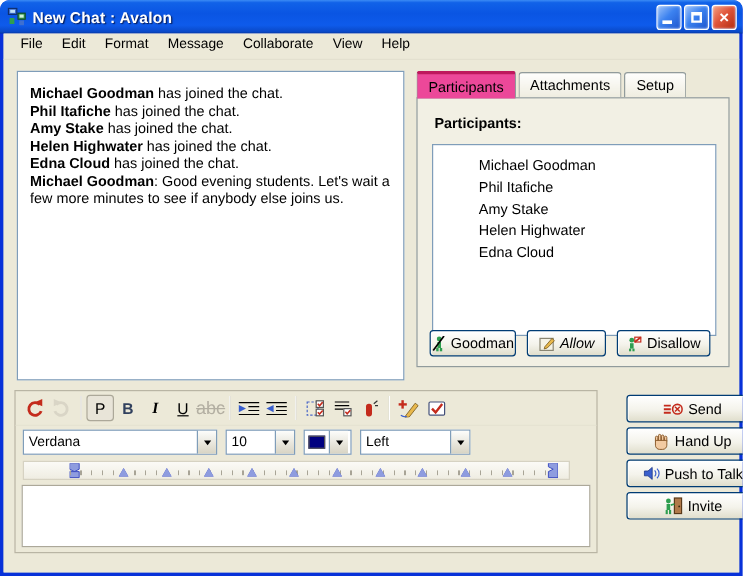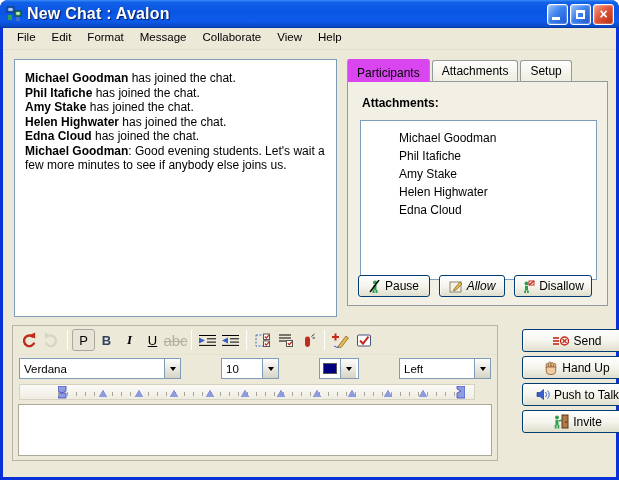--- a/index.html
+++ b/index.html
@@ -5,21 +5,21 @@
   * { margin:0; padding:0; box-sizing:border-box; }
   html,body { width:619px; height:480px; font-family:"Liberation Sans", sans-serif; background:#fff; }
 
   .window { width:619px; height:480px; position:relative;
     background:#0831D9; border-radius:8px 8px 0 0; overflow:hidden; }
 
   
   .titlebar { height:28px; display:flex; align-items:center; padding:0 5px 0 6px;
     background:linear-gradient(180deg,#3B8BF5 0%,#1162E8 8%,#0A55E3 40%,#0E5BEB 75%,#0A49C8 94%,#0536A0 100%);
     border-radius:7px 7px 0 0; }
-  .title-text { color:#fff; font-weight:bold; font-size:16px; margin-left:5px; flex:1;
+  .title-text { color:#fff; font-weight:bold; font-size:13px; margin-left:5px; flex:1;
     text-shadow:1px 1px 1px rgba(0,0,30,.7); letter-spacing:.2px; }
   .app-icon { width:16px; height:16px; flex:0 0 16px; }
   .win-btn { width:21px; height:21px; border:1px solid #fff; border-radius:3px; margin-left:2px;
     display:flex; align-items:center; justify-content:center; position:relative;
     background:linear-gradient(135deg,#9CC2FA 0%,#3C82F0 45%,#1D55CE 100%);
     box-shadow:inset 0 0 2px rgba(255,255,255,.8); }
   .win-btn.close { background:linear-gradient(135deg,#F3A183 0%,#E0553B 45%,#B22A0E 100%); }
   .glyph-min { position:absolute; left:4px; bottom:4px; width:8px; height:3px; background:#fff; }
   .glyph-max { width:9px; height:9px; border:2px solid #fff; border-top-width:3px; }
   .glyph-close { color:#fff; font-weight:bold; font-size:14px; line-height:1; }
@@ -37,22 +37,22 @@
     background:#fff; border:1px solid #7F9DB9; padding:11px 10px; overflow:hidden;
     font-size:12px; line-height:14.5px; color:#000; }
   .chat-box .name { font-weight:bold; }
 
   
   .tab-panel { position:absolute; left:344px; top:9px; width:261px; height:247px; }
   .tab-strip { display:flex; height:22px; align-items:flex-end; position:relative; z-index:2; }
   .tab { font-size:12px; padding:3px 9px 3px 9px; margin-right:2px; height:21px;
     border:1px solid #919B9C; border-bottom:none; border-radius:3px 3px 0 0;
     background:linear-gradient(#FEFEFD,#EFEDE0); color:#000; }
-  .tab.active { background:#d946ef; height:23px; padding-top:4px;
-    border-top:3px solid #d946ef; margin-bottom:-1px; }
+  .tab.active { background:#ec4899; height:23px; padding-top:4px;
+    border-top:3px solid #be185d; margin-bottom:-1px; }
   .tab-page { position:absolute; top:22px; left:0; right:0; bottom:0;
     border:1px solid #919B9C; background:#F2F0E4; padding:10px 10px 8px 12px; }
   .tab-heading { font-weight:bold; font-size:12px; margin:4px 0 10px 2px; }
   .participant-list { background:#fff; border:1px solid #7F9DB9; height:160px;
     padding:8px 4px 0 38px; font-size:12px; }
   .participant-row { height:18px; line-height:18px; color:#000; }
   .panel-btn-row { position:absolute; left:10px; right:10px; bottom:8px;
     display:flex; gap:9px; }
 
   
@@ -73,21 +73,21 @@
   .tb-btn { width:23px; height:22px; display:flex; align-items:center; justify-content:center;
     border:1px solid transparent; border-radius:2px; }
   .tb-btn.pressed { border:1px solid #ACA899; background:#E8E4D8; border-radius:3px; }
   .tb-sep { width:1px; height:20px; background:#ACA899; border-right:1px solid #fff; margin:0 4px; }
   .tb-letter { font-size:13px; }
   .tb-bold { font-weight:bold; color:#31415E; }
   .tb-italic { font-style:italic; font-weight:bold; font-family:"Liberation Serif",serif; }
   .tb-under { text-decoration:underline; }
   .tb-strike { font-size:15px; color:#B3AFA2; text-decoration:line-through; }
 
-  .font-row { height:27px; display:flex; align-items:center; gap:7px; padding:0 6px;justify-content:space-between; }
+  .font-row { height:27px; display:flex; align-items:center; gap:7px; padding:0 6px; }
   .combo { height:21px; background:#fff; border:1px solid #7F9DB9; display:flex;
     align-items:center; font-size:11.5px; }
   .combo .val { flex:1; padding:0 4px; white-space:nowrap; overflow:hidden; }
   .combo .arrow { width:16px; height:100%; border-left:1px solid #7F9DB9;
     background:linear-gradient(180deg,#FDFDFB,#D8D4C4); display:flex; align-items:center; justify-content:center; }
   .combo .arrow::after { content:""; border:3.5px solid transparent; border-top:4.5px solid #000; margin-top:4px; }
   .swatch { width:14px; height:11px; margin:0 3px; border:1px solid #555; }
 
   .ruler { position:relative; height:16px; margin:2px 6px 0 6px; width:456px;
     background:linear-gradient(#FBFAF6,#EFEDE2); border:1px solid #D6D2C2; }
@@ -156,38 +156,38 @@
         <div><span class="name">Michael Goodman</span><span>: Good evening students. Let's wait a few more minutes to see if anybody else joins us.</span></div>
       </div>
 
       <div class="tab-panel">
         <div class="tab-strip">
           <div class="tab active">Participants</div>
           <div class="tab">Attachments</div>
           <div class="tab">Setup</div>
         </div>
         <div class="tab-page">
-          <div class="tab-heading">Attachments:</div>
+          <div class="tab-heading">Participants:</div>
           <div class="participant-list">
             <div class="participant-row">Michael Goodman</div>
             <div class="participant-row">Phil Itafiche</div>
             <div class="participant-row">Amy Stake</div>
             <div class="participant-row">Helen Highwater</div>
             <div class="participant-row">Edna Cloud</div>
           </div>
           <div class="panel-btn-row">
             <div class="xp-btn">
               <svg width="12" height="13" viewBox="0 0 12 13">
                 <circle cx="6" cy="2.5" r="2" fill="#2E9E4F"></circle>
                 <rect x="4.5" y="5" width="3" height="5" fill="#2E9E4F"></rect>
                 <rect x="3.5" y="10" width="2" height="3" fill="#2E9E4F"></rect>
                 <rect x="6.5" y="10" width="2" height="3" fill="#2E9E4F"></rect>
                 <line x1="1" y1="12" x2="10" y2="0" stroke="#000" stroke-width="1.4"></line>
               </svg>
-              <span>Pause</span>
+              <span>Goodman</span>
             </div>
             <div class="xp-btn">
               <svg width="14" height="13" viewBox="0 0 14 13">
                 <rect x="1" y="2" width="11" height="10" fill="#F5F2E4" stroke="#8A8673"></rect>
                 <polygon points="5,9 11,2 13,4 7,10 4.5,10.8" fill="#E8B84C" stroke="#7A5C1E" stroke-width=".7"></polygon>
               </svg>
               <span>Allow</span>
             </div>
             <div class="xp-btn">
               <svg width="13" height="13" viewBox="0 0 13 13">

